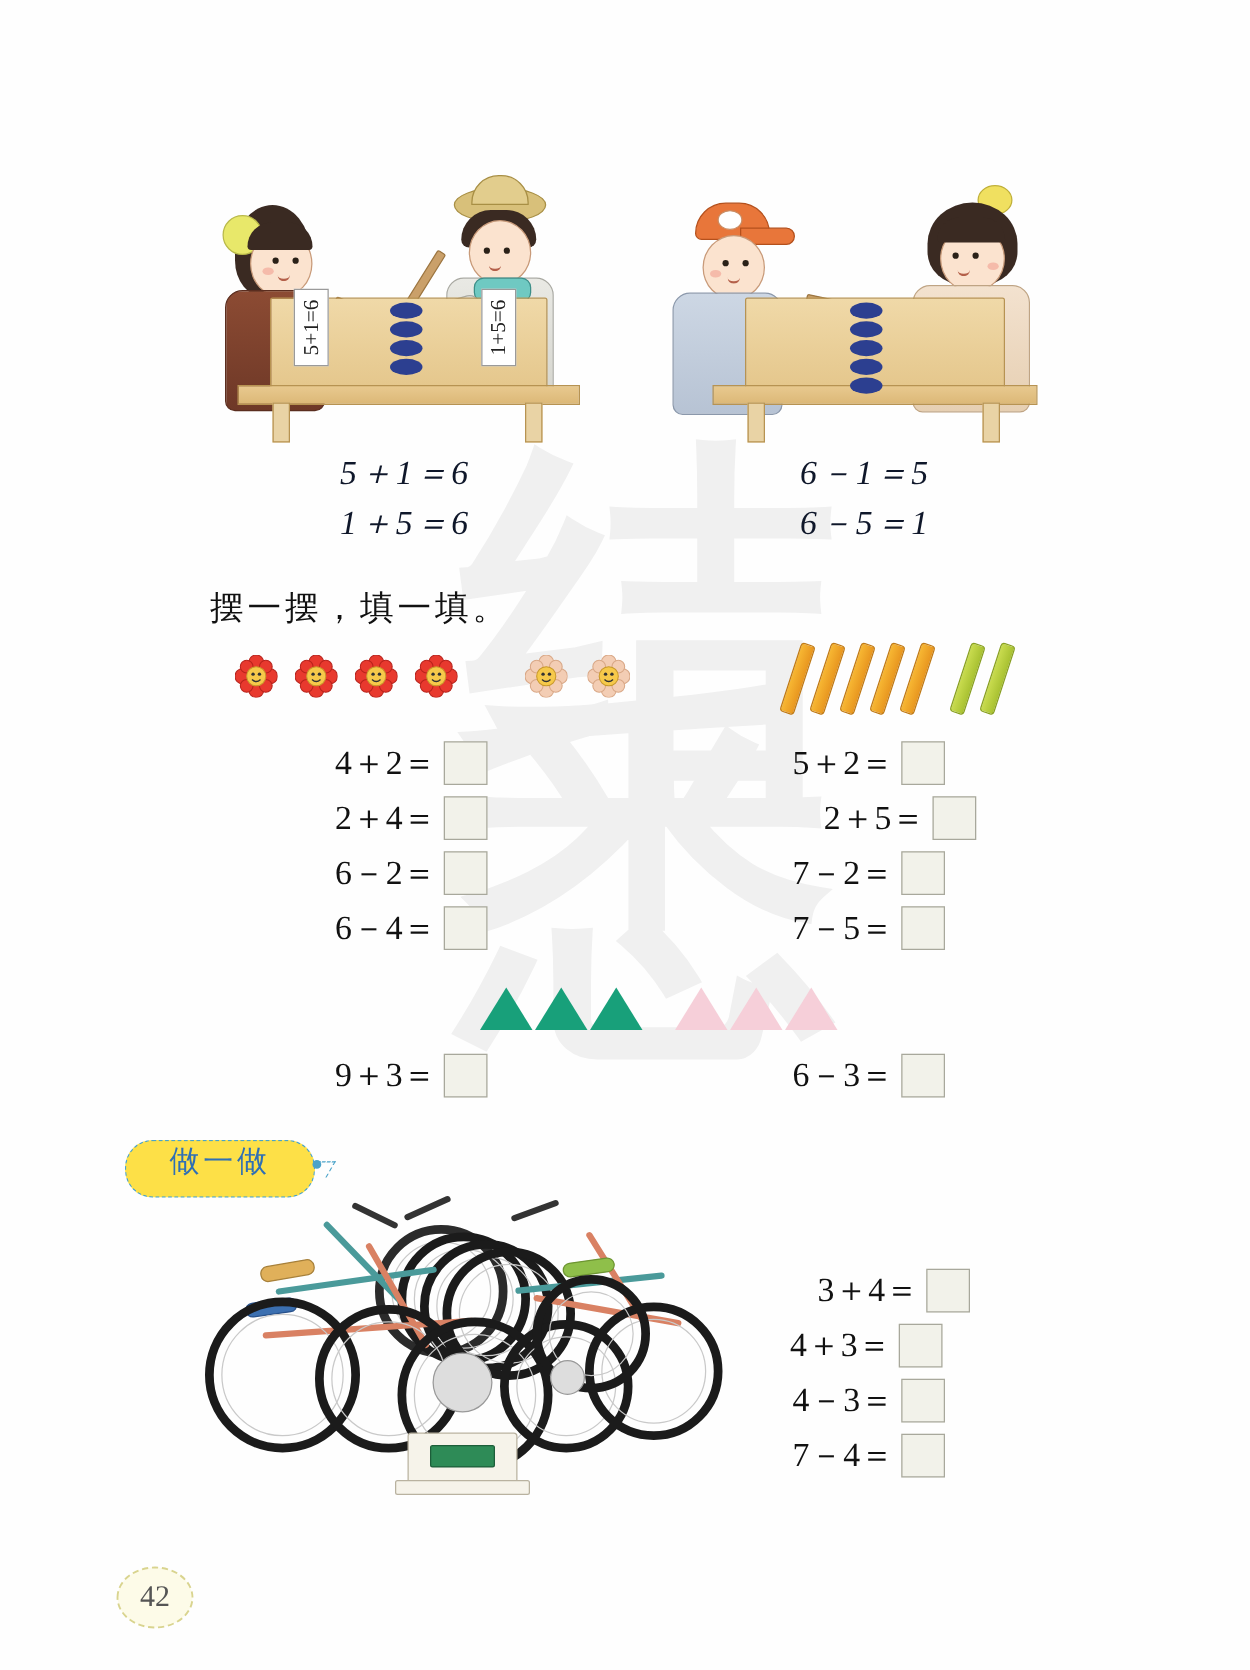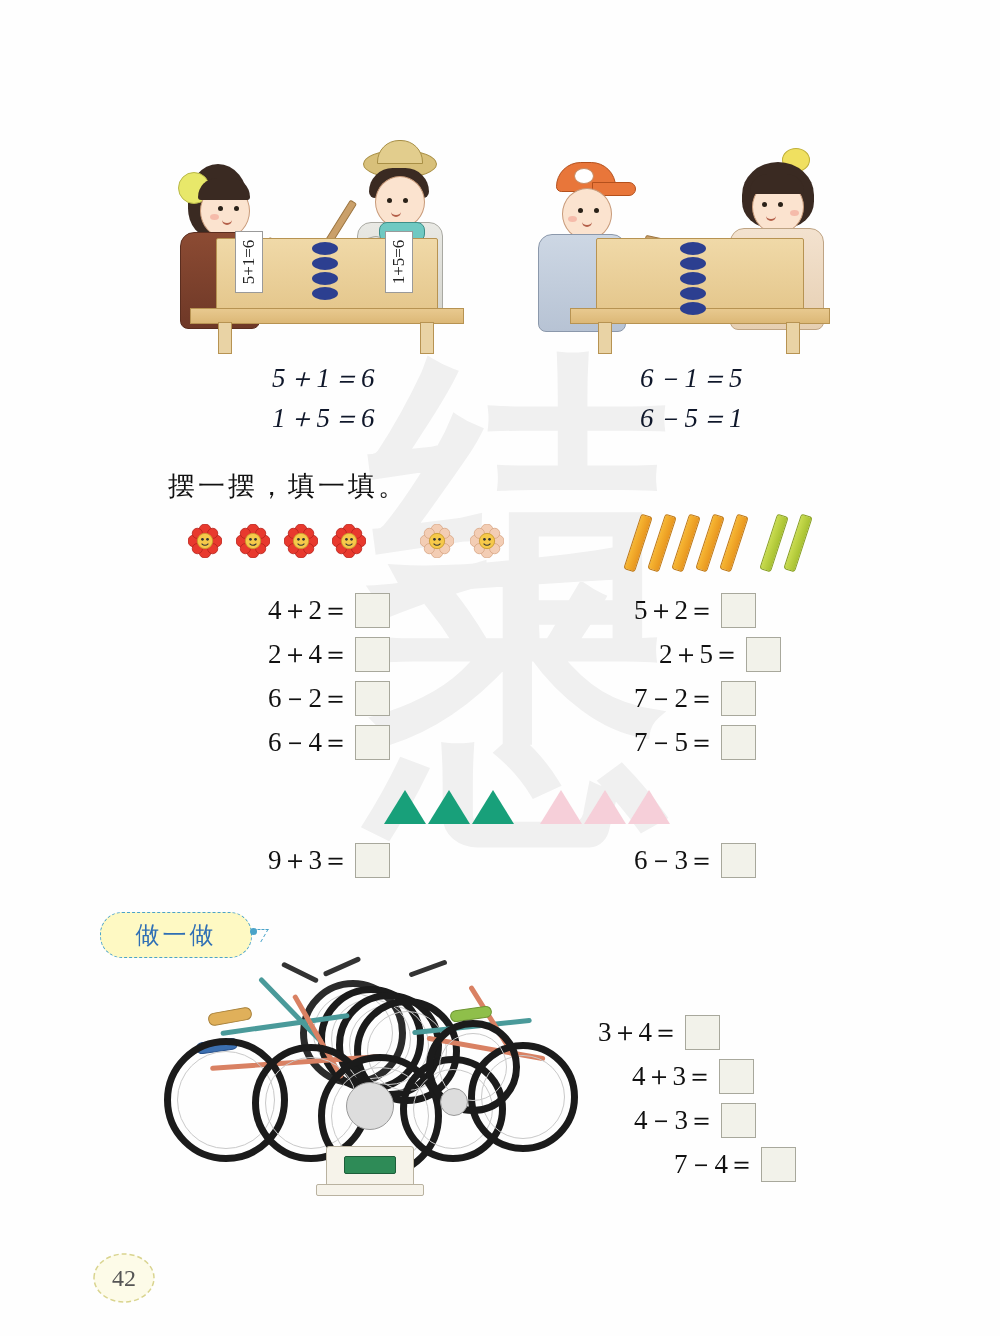--- a/index.html
+++ b/index.html
@@ -73,22 +73,22 @@
   .ex{position:absolute;display:flex;align-items:center;gap:6px;
       font-family:"Liberation Serif",serif;font-size:27px;color:#111;}
   .blank{
     display:inline-block;width:33px;height:33px;background:#f2f2ea;
     border:1px solid #a8a89c;
   }
 
   
   .badge{
     position:absolute;left:100px;top:912px;width:150px;height:44px;
-    border:1.5px dashed #4aa3c9;border-radius:22px;background:#fef9c3;
-    display:flex;align-items:center;justify-content:center;
+    border:1.5px dashed #4aa3c9;border-radius:22px;background:#fde047;
+    display:flex;align-items:flex-start;justify-content:center;
     color:#2f6fb5;font-size:24px;letter-spacing:3px;font-family:"DejaVu Sans",sans-serif;
   }
   .badge:after{
     content:"";position:absolute;right:-14px;top:16px;width:14px;height:12px;
     border-top:1.5px dashed #4aa3c9;border-right:1.5px dashed #4aa3c9;
     transform:skewX(-30deg);
   }
   .badge-dot{position:absolute;width:7px;height:7px;border-radius:50%;background:#4aa3c9;}
 
   
@@ -417,33 +417,33 @@
     <div class="wheel" style="left:276px;top:70px;width:80px;height:80px;"></div>
 
     <div class="hub" style="left:196px;top:132px;width:46px;height:46px;"></div>
     <div class="hub" style="left:290px;top:138px;width:26px;height:26px;"></div>
 
     <div class="stand" style="left:176px;top:196px;width:86px;height:40px;border-radius:3px;"></div>
     <div class="stand-label" style="left:194px;top:206px;width:50px;height:16px;border-radius:2px;"></div>
     <div class="stand" style="left:166px;top:234px;width:106px;height:10px;border-radius:2px;"></div>
   </div>
 
-  <div class="ex" style="left:598px;top:1014px;">
+  <div class="ex" style="left:654px;top:1014px;">
     <span>3＋4＝</span>
     <span class="blank"></span>
   </div>
   <div class="ex" style="left:632px;top:1058px;">
     <span>4＋3＝</span>
     <span class="blank"></span>
   </div>
   <div class="ex" style="left:634px;top:1102px;">
     <span>4－3＝</span>
     <span class="blank"></span>
   </div>
-  <div class="ex" style="left:634px;top:1146px;margin-left:40px;">
+  <div class="ex" style="left:634px;top:1146px;">
     <span>7－4＝</span>
     <span class="blank"></span>
   </div>
 
   <div class="pagenum">
     <svg viewBox="0 0 72 56">
       <path d="M6,28 a30,24 0 0,1 60,0 a30,24 0 0,1 -60,0" fill="#fdfbe8" stroke="#d9d48f" stroke-width="1.5" stroke-dasharray="5 3"></path>
     </svg>
     <span>42</span>
   </div>

